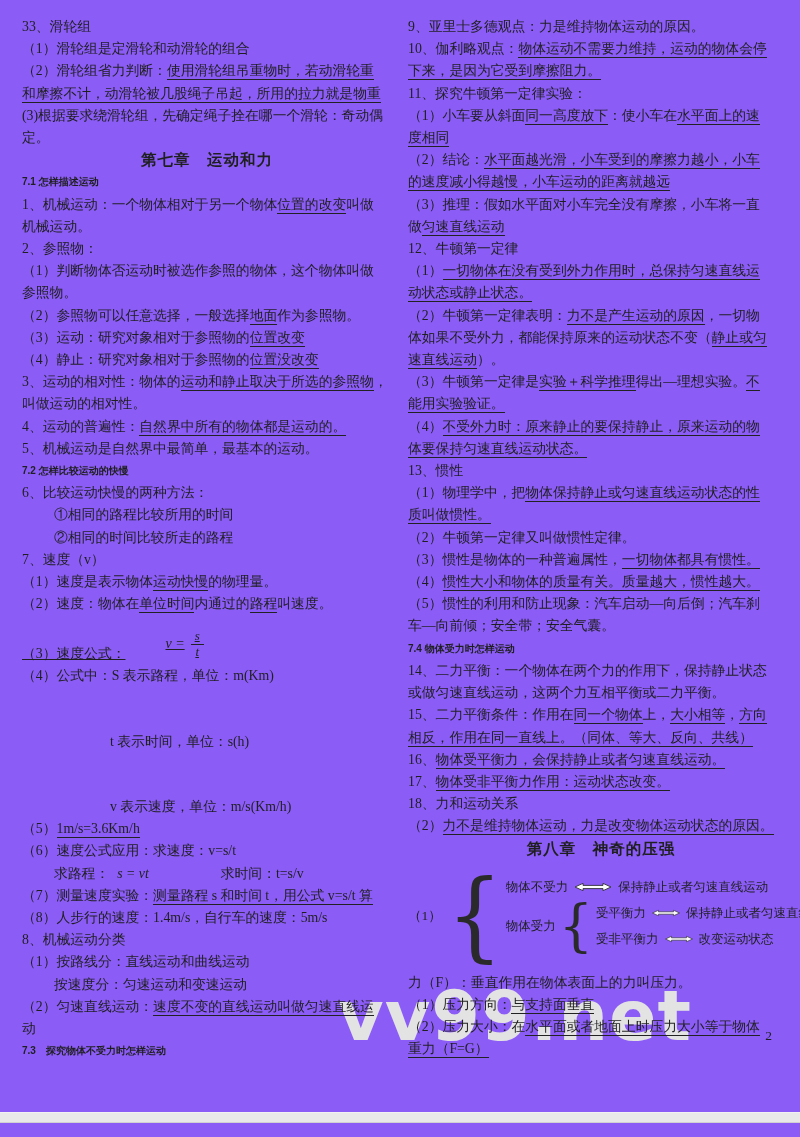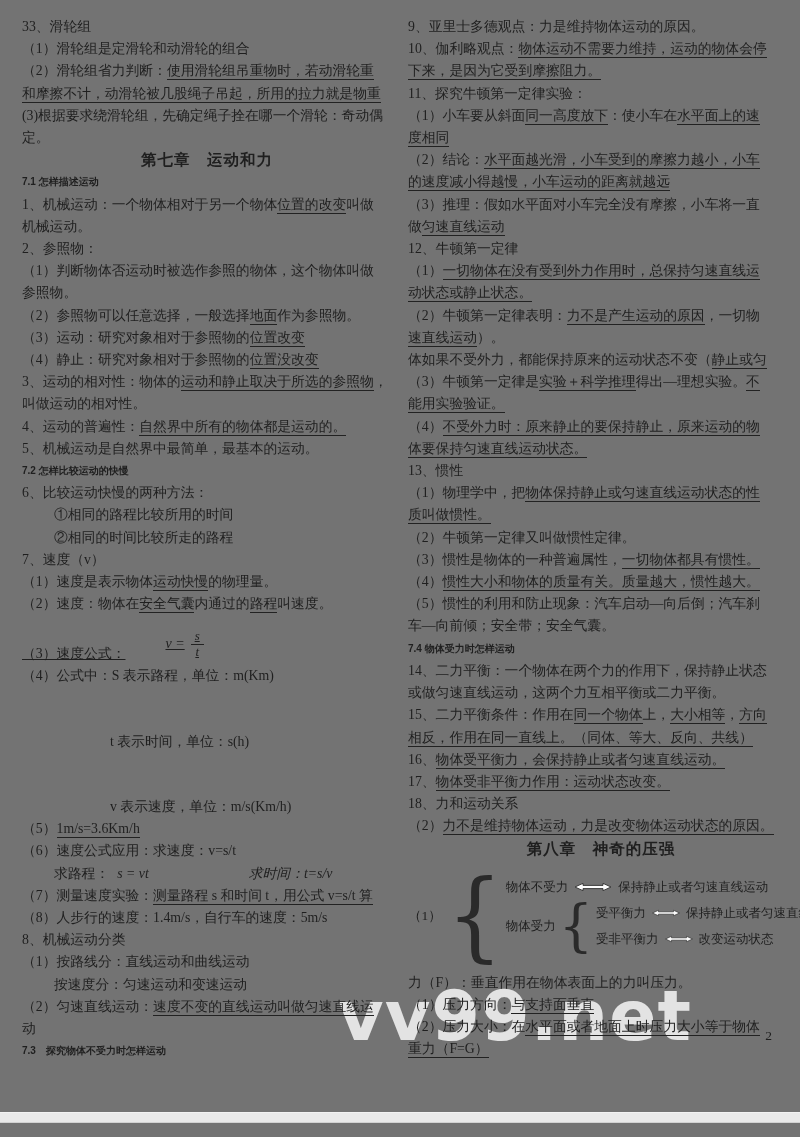--- a/index.html
+++ b/index.html
@@ -1,37 +1,37 @@
 <!DOCTYPE html>
 <html><head>
 <meta charset="utf-8">
 <style>
   * { margin:0; padding:0; box-sizing:border-box; }
   body { background:#f4f4f4; font-family:"Liberation Serif","DejaVu Serif",serif; }
-  .page { position:relative; width:800px; height:1137px; background:#737373; overflow:hidden; color:#1f1f1f; }
+  .page { position:relative; width:800px; height:1137px; background:#8b5cf6; overflow:hidden; color:#1f1f1f; }
   .cols { position:absolute; left:22px; top:16px; display:flex; gap:16px; z-index:1; }
   .col { overflow:visible; }
   .col.left  { width:370px; }
   .col.right { width:386px; }
   .ln { min-height:22.2px; line-height:22.2px; font-size:13.8px; white-space:nowrap; }
   .ln.h   { font-family:"Liberation Sans","DejaVu Sans",sans-serif; font-weight:bold; font-size:10px; }
   .ln.ctr { text-align:center; font-size:15.5px; letter-spacing:1px; }
   .ind1 { padding-left:32px; }
   .ind2 { padding-left:88px;margin-top:43px; }
   .u   { border-bottom:1.2px solid #222; padding-bottom:1px; }
   .sub { font-size:9px; vertical-align:-5px; }
   .fi  { font-style:italic; font-family:"Liberation Serif",serif; }
   
   .tall { height:50px; display:flex; align-items:flex-end;text-decoration:underline; }
   .fwrap { display:inline-flex; align-items:center; margin-left:40px; margin-bottom:6px; font-size:14px; }
   .frac { display:inline-flex; flex-direction:column; text-align:center; line-height:1.15; margin-left:6px; font-size:13px; }
   .num { border-bottom:1px solid #222; padding:0 4px; }
   .den { padding:0 4px; }
   .svtf { margin:0 8px; }
-  .gap { margin-left:92px;font-style:italic; }
+  .gap { margin-left:64px; }
   
   .diagram { display:flex; align-items:center; height:108px; margin:2px 0 2px; }
   .dg-item { font-size:13.5px; margin-right:2px; }
   .brace { font-family:"DejaVu Serif",serif; font-weight:200; color:#2a2a2a; }
   .brace.big { font-size:88px; line-height:1; transform:scaleY(1.1); margin:0 3px; }
   .brace.sm  { font-size:54px; line-height:1; transform:scaleY(1.05); margin:0 3px; }
   .dg-branches { display:flex; flex-direction:column; gap:4px; }
   .dg-row { display:flex; align-items:center; font-size:12.5px; white-space:nowrap; line-height:1.3; }
   .dg-subcol { display:flex; flex-direction:column; gap:10px; }
   .arr { width:40px; height:14px; margin:0 5px; flex:none; }
@@ -70,21 +70,21 @@
         <div class="ln"><span>3、运动的相对性：物体的</span><span class="u">运动和静止取决于所选的参照物</span><span>，</span></div>
         <div class="ln"><span>叫做运动的相对性。</span></div>
         <div class="ln"><span>4、运动的普遍性：</span><span class="u">自然界中所有的物体都是运动的。</span></div>
         <div class="ln"><span>5、机械运动是自然界中最简单，最基本的运动。</span></div>
         <div class="ln h"><span>7.2 怎样比较运动的快慢</span></div>
         <div class="ln"><span>6、比较运动快慢的两种方法：</span></div>
         <div class="ln ind1"><span>①相同的路程比较所用的时间</span></div>
         <div class="ln ind1"><span>②相同的时间比较所走的路程</span></div>
         <div class="ln"><span>7、速度（v）</span></div>
         <div class="ln"><span>（1）速度是表示物体</span><span class="u">运动快慢</span><span>的物理量。</span></div>
-        <div class="ln"><span>（2）速度：物体在</span><span class="u">安全气囊</span><span>内通过的</span><span class="u">路程</span><span>叫速度。</span></div>
+        <div class="ln"><span>（2）速度：物体在</span><span class="u">单位时间</span><span>内通过的</span><span class="u">路程</span><span>叫速度。</span></div>
         <div class="ln tall">
           <span>（3）速度公式：</span>
           <span class="fwrap">
             <span class="fi">v =</span>
             <span class="frac">
               <span class="num fi">s</span>
               <span class="den fi">t</span>
             </span>
           </span>
         </div>
@@ -112,22 +112,22 @@
           <div class="ln"><span>（1）小车要从斜面</span><span class="u">同一高度放下</span><span>：使小车在</span><span class="u">水平面上的速</span></div>
           <div class="ln"><span class="u">度相同</span></div>
           <div class="ln"><span>（2）结论：</span><span class="u">水平面越光滑，小车受到的摩擦力越小，小车</span></div>
           <div class="ln"><span class="u">的速度减小得越慢，小车运动的距离就越远</span></div>
           <div class="ln"><span>（3）推理：假如水平面对小车完全没有摩擦，小车将一直</span></div>
           <div class="ln"><span>做</span><span class="u">匀速直线运动</span></div>
           <div class="ln"><span>12、牛顿第一定律</span></div>
           <div class="ln"><span>（1）</span><span class="u">一切物体在没有受到外力作用时，总保持匀速直线运</span></div>
           <div class="ln"><span class="u">动状态或静止状态。</span></div>
           <div class="ln"><span>（2）牛顿第一定律表明：</span><span class="u">力不是产生运动的原因</span><span>，一切物</span></div>
+          <div class="ln"><span>体如果不受外力，都能保持原来的运动状态不变（</span><span class="u">静止或匀</span></div>
           <div class="ln"><span class="u">速直线运动</span><span>）。</span></div>
-          <div class="ln"><span>体如果不受外力，都能保持原来的运动状态不变（</span><span class="u">静止或匀</span></div>
           <div class="ln"><span>（3）牛顿第一定律是</span><span class="u">实验＋科学推理</span><span>得出—理想实验。</span><span class="u">不</span></div>
           <div class="ln"><span class="u">能用实验验证。</span></div>
           <div class="ln"><span>（4）</span><span class="u">不受外力时：原来静止的要保持静止，原来运动的物</span></div>
           <div class="ln"><span class="u">体要保持匀速直线运动状态。</span></div>
           <div class="ln"><span>13、惯性</span></div>
           <div class="ln"><span>（1）物理学中，把</span><span class="u">物体保持静止或匀速直线运动状态的性</span></div>
           <div class="ln"><span class="u">质叫做惯性。</span></div>
           <div class="ln"><span>（2）牛顿第一定律又叫做惯性定律。</span></div>
           <div class="ln"><span>（3）惯性是物体的一种普遍属性，</span><span class="u">一切物体都具有惯性。</span></div>
           <div class="ln"><span>（4）</span><span class="u">惯性大小和物体的质量有关。质量越大，惯性越大。</span></div>

